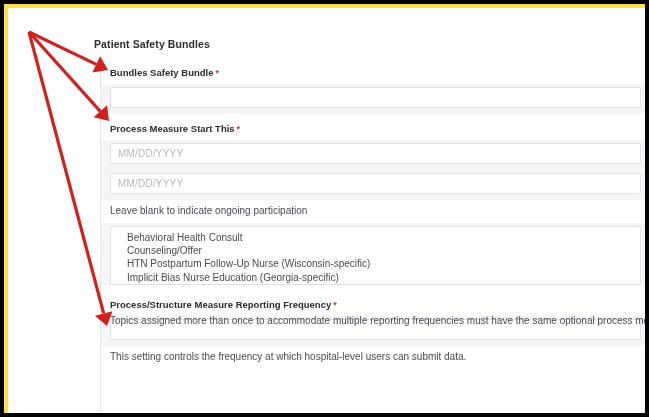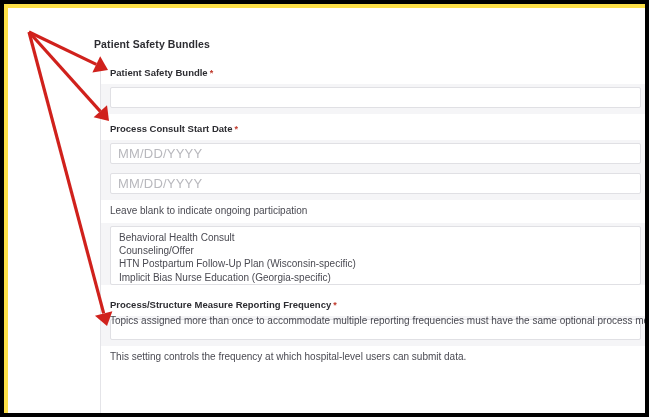--- a/index.html
+++ b/index.html
@@ -87,21 +87,21 @@
     border-radius: 2px;
     box-sizing: border-box;
     width: 100%;
     display: flex;
     align-items: center;
     padding: 0 7px;
     font-size: 10px;
   }
   .placeholder {
     color: #b8b8bd;
-    font-size: 13px;
+    font-size: 10px;
     letter-spacing: .2px;
   }
 
   .helper {
     font-size: 10px;
     color: #4a4a52;
     padding: 5px 0 7px 9px;
     background: #ffffff;
     white-space: nowrap;
   }
@@ -111,21 +111,21 @@
     padding: 3px 9px 0 9px;
     box-sizing: border-box;
   }
   .listbox {
     background: #ffffff;
     border: 1px solid #e0e0e4;
     border-radius: 2px;
     box-sizing: border-box;
     height: 59px;
     overflow: hidden;
-    padding: 4px 0 0 0;
+    padding: 4px 0 0 8px;
   }
   .list-option {
     font-size: 10px;
     color: #4a4a52;
     line-height: 13.2px;
     padding-left: 8px;
     white-space: nowrap;
   }
 
   .note-overlap {
@@ -150,49 +150,49 @@
 <body>
 
 <div id="frame">
   <div id="canvas">
 
     <div id="section-heading">Patient Safety Bundles</div>
 
     <div id="form-panel">
 
       <div class="field-label">
-        <span>Patient Safety Bundle</span><span class="req">*</span>
+        <span>Bundles Safety Bundle</span><span class="req">*</span>
       </div>
       <div class="input-row">
         <div class="text-input">
           <span class="placeholder"></span>
         </div>
       </div>
 
       <div class="field-label">
-        <span>Process Consult Start Date</span><span class="req">*</span>
+        <span>Process Measure Start This</span><span class="req">*</span>
       </div>
       <div class="input-row">
         <div class="text-input">
           <span class="placeholder">MM/DD/YYYY</span>
         </div>
       </div>
 
       <div class="input-row">
         <div class="text-input">
           <span class="placeholder">MM/DD/YYYY</span>
         </div>
       </div>
       <div class="helper">Leave blank to indicate ongoing participation</div>
 
       <div class="listbox-row">
         <div class="listbox">
           <div class="list-option">Behavioral Health Consult</div>
           <div class="list-option">Counseling/Offer</div>
-          <div class="list-option">HTN Postpartum Follow-Up Plan (Wisconsin-specific)</div>
+          <div class="list-option">HTN Postpartum Follow-Up Nurse (Wisconsin-specific)</div>
           <div class="list-option">Implicit Bias Nurse Education (Georgia-specific)</div>
           <div class="list-option">Implicit Bias Provider Education (Georgia-specific)</div>
         </div>
       </div>
 
       <div class="note-overlap">Topics assigned more than once to accommodate multiple reporting frequencies must have the same optional process measur</div>
 
       <div class="field-label" style="padding-top:14px;">
         <span>Process/Structure Measure Reporting Frequency</span><span class="req">*</span>
       </div>

